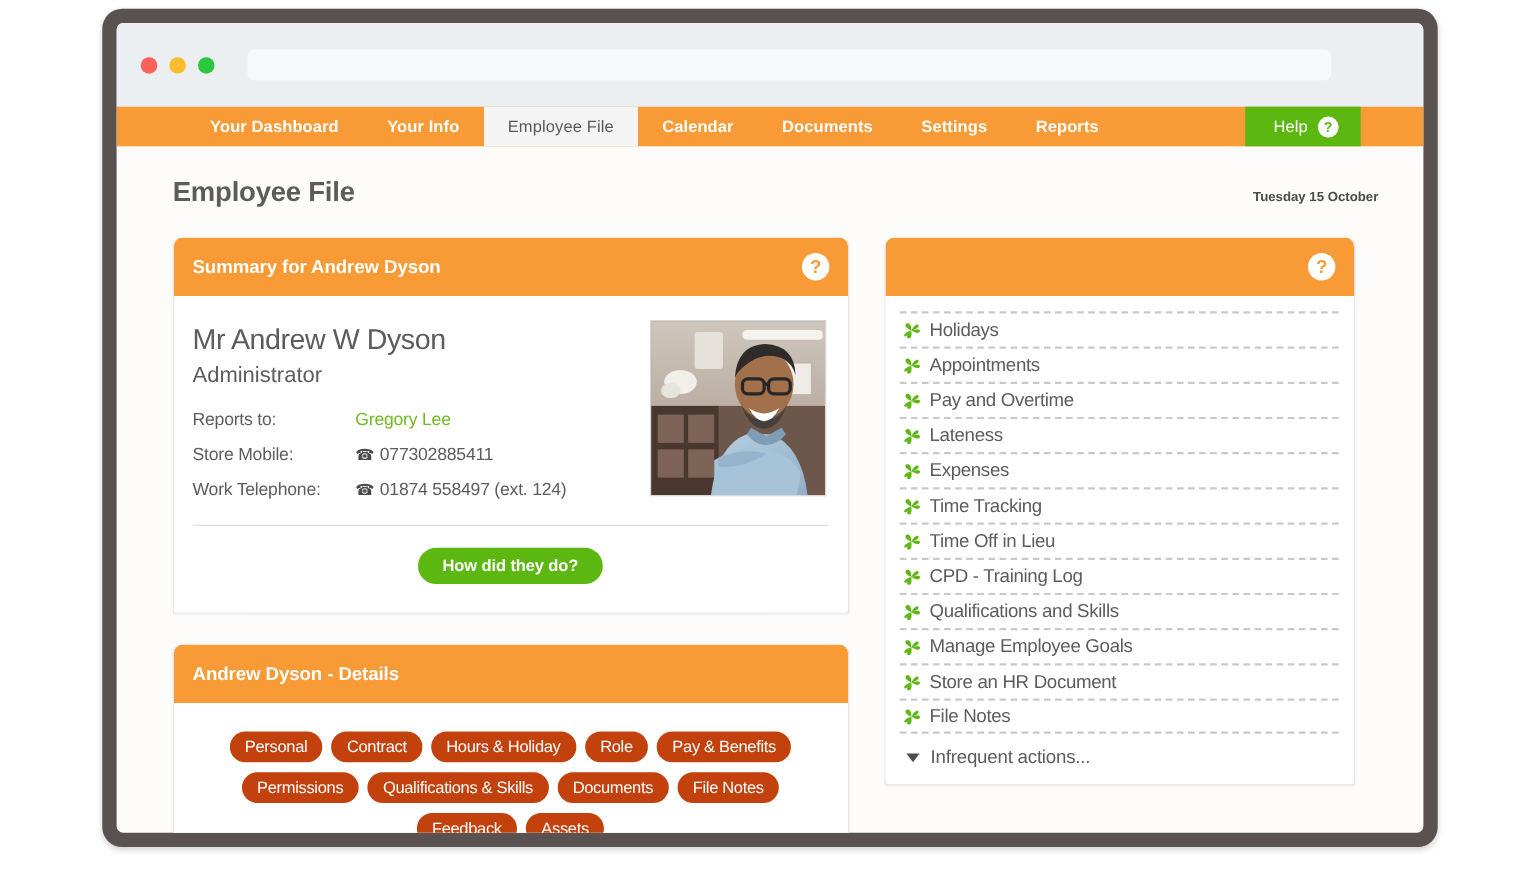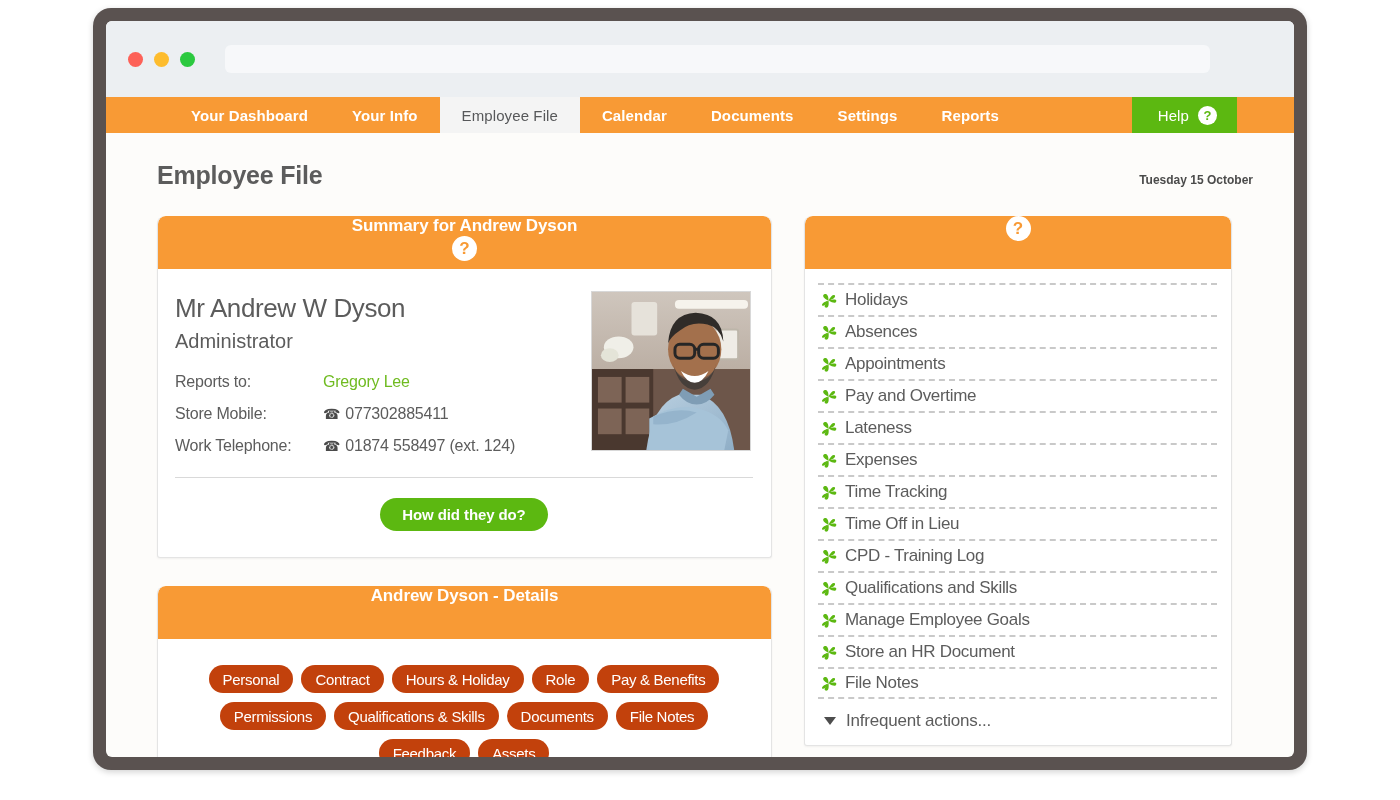--- a/index.html
+++ b/index.html
@@ -136,23 +136,23 @@
     background: #ffffff;
     border: 1px solid #e4e4e4;
     border-top: none;
     box-shadow: 0 1px 2px rgba(0,0,0,0.05);
   }
   .card-head {
     background: #f89a35;
     height: 53px;
     display: flex;
     align-items: center;
+    justify-content: space-between;
     padding: 0 17px 0 17px;
     border-radius: 8px 8px 0 0;
-    flex-direction: column;
   }
   .card-title {
     color: #ffffff;
     font-size: 17px;
     font-weight: 700;
     letter-spacing: -.1px;
   }
   .head-help {
     width: 25px; height: 25px;
     border-radius: 50%;
@@ -463,32 +463,20 @@
                 <li class="action-item">
                   <svg class="pinwheel" viewBox="0 0 24 24">
                       <g fill="#5cb811">
                         <path d="M12 12 C12 4 9 2 6 3 C3 4 4 9 12 12Z"></path>
                         <path d="M12 12 C20 10 22 7 21 5 C19 3 15 6 12 12Z"></path>
                         <path d="M12 12 C19 16 22 16 23 13 C24 10 19 10 12 12Z"></path>
                         <path d="M12 12 C13 20 11 23 8 22 C5 21 7 17 12 12Z"></path>
                         <path d="M12 12 C5 14 2 17 3 19 C5 21 9 17 12 12Z"></path>
                       </g>
                     </svg>
-                  <span class="action-label">Absences</span>
-                </li>
-                <li class="action-item">
-                  <svg class="pinwheel" viewBox="0 0 24 24">
-                      <g fill="#5cb811">
-                        <path d="M12 12 C12 4 9 2 6 3 C3 4 4 9 12 12Z"></path>
-                        <path d="M12 12 C20 10 22 7 21 5 C19 3 15 6 12 12Z"></path>
-                        <path d="M12 12 C19 16 22 16 23 13 C24 10 19 10 12 12Z"></path>
-                        <path d="M12 12 C13 20 11 23 8 22 C5 21 7 17 12 12Z"></path>
-                        <path d="M12 12 C5 14 2 17 3 19 C5 21 9 17 12 12Z"></path>
-                      </g>
-                    </svg>
                   <span class="action-label">Appointments</span>
                 </li>
                 <li class="action-item">
                   <svg class="pinwheel" viewBox="0 0 24 24">
                       <g fill="#5cb811">
                         <path d="M12 12 C12 4 9 2 6 3 C3 4 4 9 12 12Z"></path>
                         <path d="M12 12 C20 10 22 7 21 5 C19 3 15 6 12 12Z"></path>
                         <path d="M12 12 C19 16 22 16 23 13 C24 10 19 10 12 12Z"></path>
                         <path d="M12 12 C13 20 11 23 8 22 C5 21 7 17 12 12Z"></path>
                         <path d="M12 12 C5 14 2 17 3 19 C5 21 9 17 12 12Z"></path>

